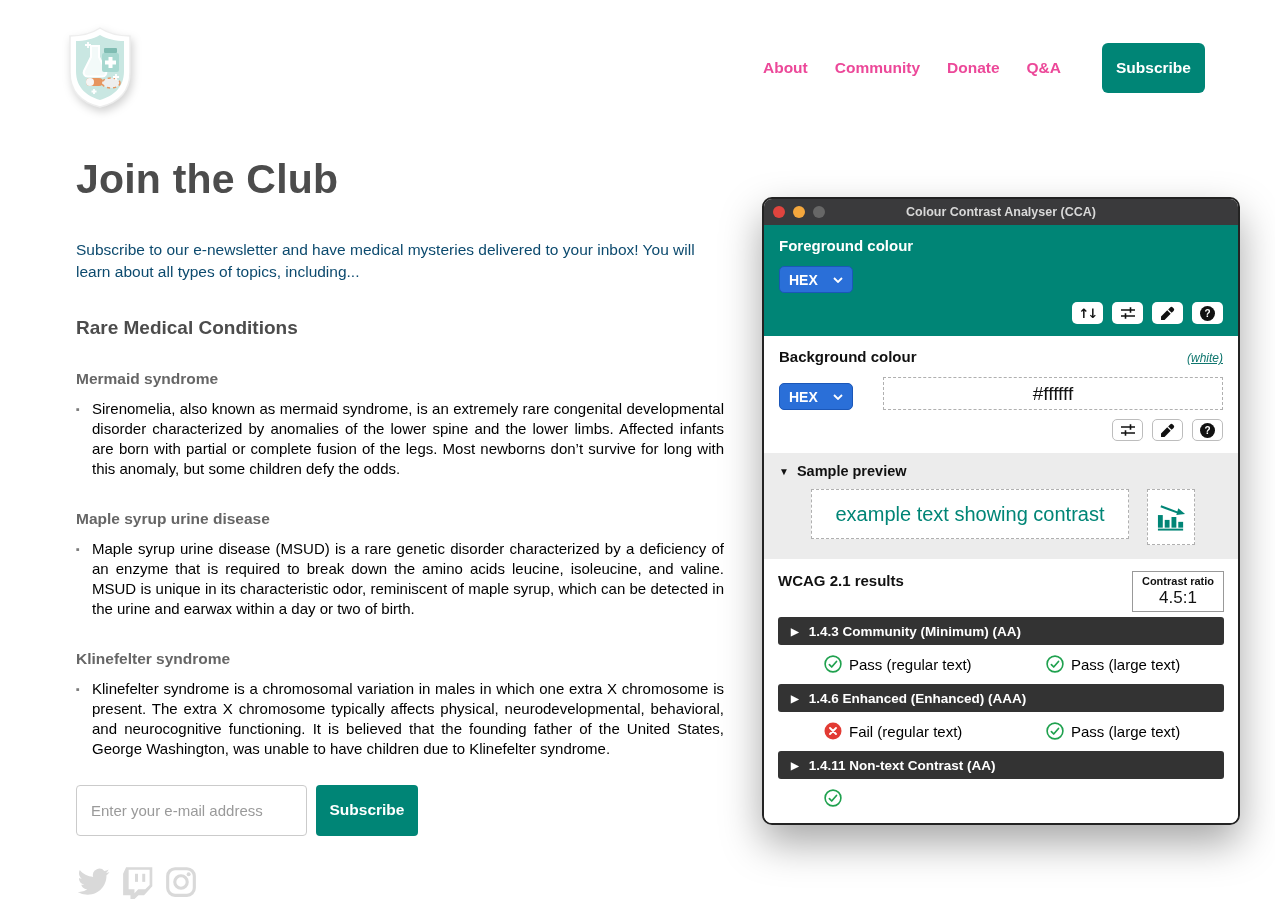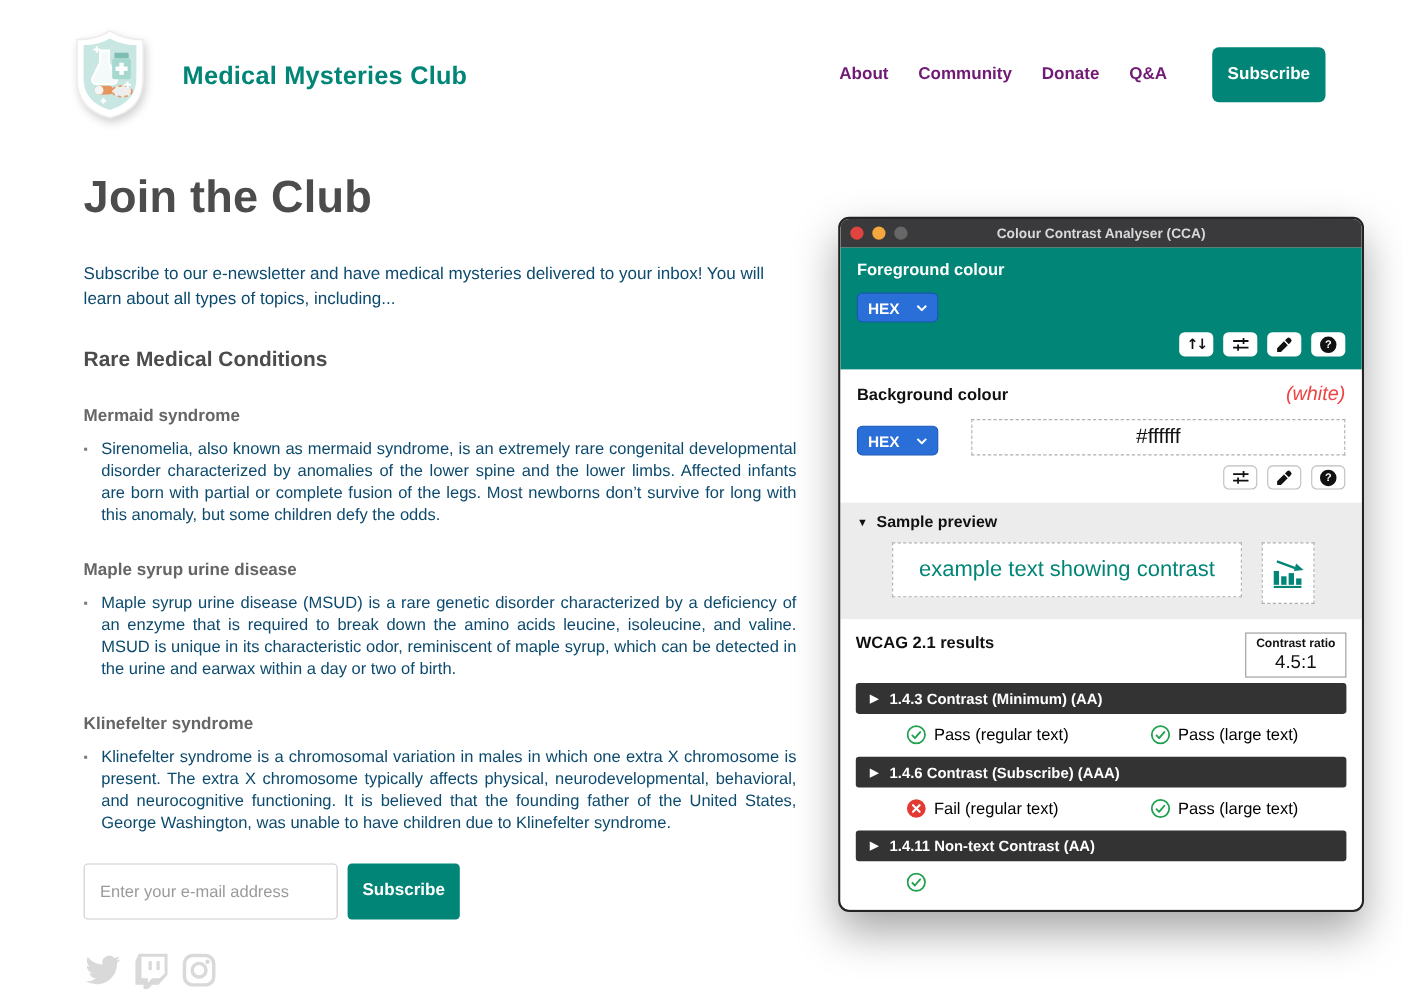--- a/index.html
+++ b/index.html
@@ -5,34 +5,34 @@
   * { margin:0; padding:0; box-sizing:border-box; }
   html,body { width:1275px; height:909px; background:#fff; overflow:hidden;
               font-family:"Liberation Sans", sans-serif; }
 
   
   .site-header { display:flex; align-items:center; padding:26px 70px 0 64px; }
   .brand { display:flex; align-items:center; text-decoration:none; cursor:pointer; }
   .logo-wrap { width:72px; height:84px; filter:drop-shadow(2px 4px 4px rgba(0,0,0,.18)); }
   .brand-name { margin-left:30px; font-size:23px; font-weight:800; color:#008576; letter-spacing:.2px; }
   .main-nav { margin-left:auto; display:flex; align-items:center; gap:27px; }
-  .main-nav a { color:#701a75; font-size:15.5px; font-weight:700; text-decoration:none; cursor:pointer; }
+  .main-nav a { color:#ec4899; font-size:15.5px; font-weight:700; text-decoration:none; cursor:pointer; }
   .btn-nav-subscribe { margin-left:14px; background:#008576; color:#fff; border:none; border-radius:6px;
                        width:103px; height:50px; font-size:15.5px; font-weight:700; cursor:pointer;
                        font-family:inherit; }
 
   
   main { margin-left:76px; width:648px; }
   h1.page-title { margin-top:46px; font-size:41px; font-weight:800; color:#4c4c4c; letter-spacing:.2px; }
   p.intro { margin-top:36px; font-size:15.5px; line-height:1.45; color:#0c4a6e; }
   h2.section-heading { margin-top:33px; font-size:19px; font-weight:800; color:#4c4c4c; }
   .condition h3 { margin-top:31px; font-size:15.5px; font-weight:800; color:#666; }
   .condition ul { margin-top:11px; list-style:none; }
   .condition li { position:relative; padding-left:16px; font-size:15px; line-height:20px;
-                  color:#0c4a6e; text-align:justify; }
+                  color:#000000; text-align:justify; }
   .condition li::before { content:"▪"; position:absolute; left:0; top:0; font-size:11px; color:#7b7b7b; }
 
   .subscribe-form { margin-top:26px; display:flex; }
   .email-input { width:231px; height:51px; border:1px solid #cbcbcb; border-radius:4px;
                  padding:0 14px; font-size:15px; color:#444; font-family:inherit; }
   .email-input::placeholder { color:#9a9a9a; }
   .btn-subscribe { margin-left:9px; width:102px; height:51px; background:#008576; color:#fff;
                    border:none; border-radius:4px; font-size:15.5px; font-weight:700; cursor:pointer;
                    font-family:inherit; }
   .social { margin-top:29px; display:flex; gap:10px; }
@@ -49,21 +49,21 @@
   .tl.yellow { background:#f4a73d; }
   .tl.gray   { background:#676767; }
   .cca-title { position:absolute; left:0; right:0; text-align:center; color:#d8d8d8;
                font-size:12.5px; font-weight:700; }
 
   .panel { padding:12px 15px 12px; }
   .panel-fg { background:#008576; color:#fff; }
   .panel-bg { background:#fff; color:#111; }
   .panel-label { font-size:15px; font-weight:700; }
   .panel-head { display:flex; justify-content:space-between; align-items:baseline; }
-  .bg-note { font-size:18px; font-style:italic; color:#ef4444; }
+  .bg-note { font-size:12px; font-style:italic; color:#0f766e;text-decoration:underline; }
 
   .hex-row { margin-top:12px; display:flex; align-items:flex-end; }
   .hex-select { width:74px; height:27px; background:#2a6fd8; border:1px solid #1b57b8; border-radius:5px;
                 color:#fff; font-size:14px; font-weight:700; display:flex; align-items:center;
                 justify-content:space-between; padding:0 9px; cursor:pointer; }
   .hex-input { margin-left:30px; flex:1; height:33px; line-height:31px; text-align:center;
                font-size:19px; cursor:text; }
   .hex-input.fg { border:1px dashed rgba(255,255,255,.9); color:#fff; }
   .hex-input.bg { border:1px dashed #b0b0b0; color:#111; }
 
@@ -117,21 +117,20 @@
         <rect x="38" y="27" width="17" height="19" rx="2" fill="#a7d8d0"></rect>
         <rect x="44.5" y="31" width="4" height="11" fill="#ffffff"></rect>
         <rect x="41" y="34.5" width="11" height="4" fill="#ffffff"></rect>
         <rect x="22" y="52" width="17" height="8" rx="4" fill="#e6955f"></rect>
         <rect x="22" y="52" width="8" height="8" rx="4" fill="#f6f6f6"></rect>
         <ellipse cx="47" cy="57" rx="9" ry="5" fill="#eeeeee"></ellipse>
         <ellipse cx="47" cy="57" rx="9" ry="5" fill="none" stroke="#e6955f" stroke-width="1.5" stroke-dasharray="3 3"></ellipse>
         <path d="M24 16 v6 M21 19 h6 M52 48 v6 M49 51 h6 M30 63 v5 M27.5 65.5 h5" stroke="#ffffff" stroke-width="1.8"></path>
       </svg>
     </span>
-    <span class="brand-name">Medical Mysteries Club</span>
   </a>
   <nav class="main-nav">
     <a>About</a>
     <a>Community</a>
     <a>Donate</a>
     <a>Q&amp;A</a>
     <button class="btn-nav-subscribe">Subscribe</button>
   </nav>
 </header>
 
@@ -288,42 +287,42 @@
     <div class="results-head">
       <span class="results-title">WCAG 2.1 results</span>
       <div class="ratio-box">
         <div class="ratio-label">Contrast ratio</div>
         <div class="ratio-val">4.5:1</div>
       </div>
     </div>
 
     <div class="criterion">
       <span class="tri">▶</span>
-      <span>1.4.3 Contrast (Minimum) (AA)</span>
+      <span>1.4.3 Community (Minimum) (AA)</span>
     </div>
     <div class="result-row">
       <span class="result col1">
         <svg viewBox="0 0 18 18" width="18" height="18">
           <circle cx="9" cy="9" r="7.9" fill="#fff" stroke="#1fa14e" stroke-width="1.6"></circle>
           <path d="M5.4 9.6l2.3 2.4 4.8-5.5" fill="none" stroke="#1fa14e" stroke-width="1.7" stroke-linecap="round" stroke-linejoin="round"></path>
         </svg>
         <span>Pass (regular text)</span>
       </span>
       <span class="result">
         <svg viewBox="0 0 18 18" width="18" height="18">
           <circle cx="9" cy="9" r="7.9" fill="#fff" stroke="#1fa14e" stroke-width="1.6"></circle>
           <path d="M5.4 9.6l2.3 2.4 4.8-5.5" fill="none" stroke="#1fa14e" stroke-width="1.7" stroke-linecap="round" stroke-linejoin="round"></path>
         </svg>
         <span>Pass (large text)</span>
       </span>
     </div>
 
     <div class="criterion">
       <span class="tri">▶</span>
-      <span>1.4.6 Contrast (Subscribe) (AAA)</span>
+      <span>1.4.6 Enhanced (Enhanced) (AAA)</span>
     </div>
     <div class="result-row">
       <span class="result col1">
         <svg viewBox="0 0 18 18" width="18" height="18">
           <circle cx="9" cy="9" r="8.5" fill="#e23b34"></circle>
           <path d="M6 6l6 6M12 6l-6 6" stroke="#fff" stroke-width="1.9" stroke-linecap="round"></path>
         </svg>
         <span>Fail (regular text)</span>
       </span>
       <span class="result">

